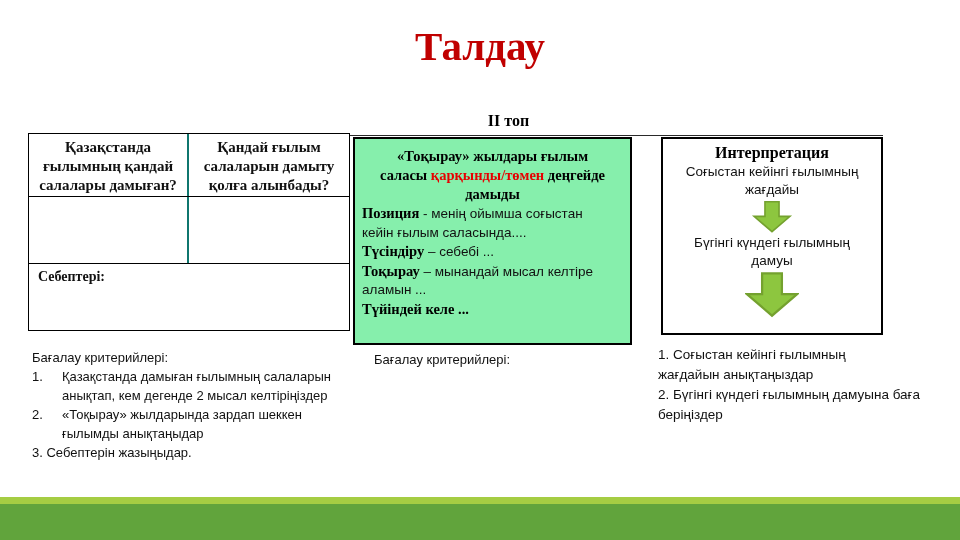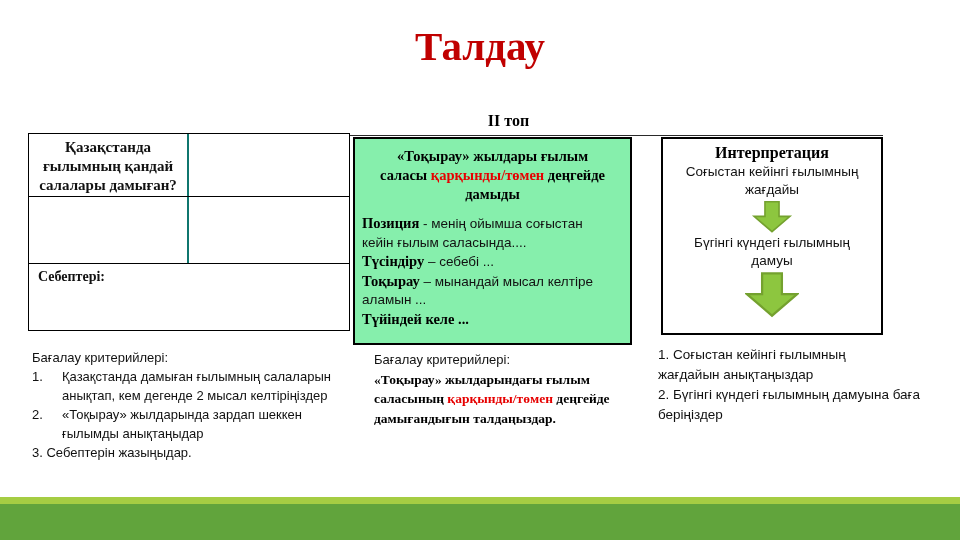--- a/index.html
+++ b/index.html
@@ -35,21 +35,21 @@
   .ci{display:flex;}
   .ci .num{width:30px;flex:none;}
   .ci .itx{flex:1;}
 
   
   .g2-box{position:absolute;left:353px;top:137px;width:279px;height:208px;border:2px solid #000;
     box-sizing:border-box;background:#86efac;}
   .g2-heading{margin-top:8px;text-align:center;font-family:"Liberation Serif",serif;
     font-weight:bold;font-size:14.5px;line-height:19px;color:#000;}
   .red{color:#e60000;}
-  .g2-body{margin:10px 7px 0 7px;font-size:13.5px;line-height:18.5px;}
+  .g2-body{margin:0 7px 0 7px;font-size:13.5px;line-height:18.5px;}
   .lead{font-family:"Liberation Serif",serif;font-weight:bold;font-size:14.5px;color:#000;}
 
   .g2-criteria{position:absolute;left:374px;top:350px;width:288px;font-size:13px;line-height:19.5px;}
   .bserif{font-family:"Liberation Serif",serif;font-weight:bold;font-size:13.5px;color:#000;}
 
   
   .g3-box{position:absolute;left:661px;top:137px;width:222px;height:198px;border:2px solid #000;
     box-sizing:border-box;background:#fff;text-align:center;}
   .g3-title{margin-top:5px;font-family:"Liberation Serif",serif;font-weight:bold;font-size:16px;color:#000;}
   .g3-item{font-size:13.5px;line-height:18px;margin:1px 10px 0;}
@@ -67,20 +67,21 @@
 
   <div class="slide-title">Талдау</div>
 
   <div class="hline"></div>
 
   <div class="col-header g1-header">I топ</div>
 
   <div class="g1-table">
     <div class="tr row-head">
       <div class="td cell-half cell-left">Қазақстанда ғылымның қандай салалары дамыған?</div>
+      <div class="td cell-half">Қандай ғылым салаларын дамыту қолға алынбады?</div>
     </div>
     <div class="tr row-empty">
       <div class="td cell-half cell-left"></div>
       <div class="td cell-half"></div>
     </div>
     <div class="tr row-reasons">
       <div class="td cell-reasons">Себептері:</div>
     </div>
   </div>
 
@@ -116,25 +117,20 @@
       <div>кейін ғылым саласында....</div>
       <div><span class="lead">Түсіндіру</span><span> – себебі ...</span></div>
       <div><span class="lead">Тоқырау</span><span> – мынандай мысал келтіре</span></div>
       <div>аламын ...</div>
       <div><span class="lead">Түйіндей келе ...</span></div>
     </div>
   </div>
 
   <div class="g2-criteria">
     <div>Бағалау критерийлері:</div>
-    <div class="bserif">
-      <span>«Тоқырау» жылдарындағы ғылым</span><br>
-      <span>саласының </span><span class="red">қарқынды/төмен</span><span> деңгейде</span><br>
-      <span>дамығандығын  талдаңыздар.</span>
-    </div>
   </div>
 
 
   <div class="g3-box">
     <div class="g3-title">Интерпретация</div>
     <div class="g3-item">Соғыстан кейінгі ғылымның жағдайы</div>
     <svg class="arrow" width="44" height="32" viewBox="0 0 60 50">
       <polygon points="19,1 41,1 41,24 58,24 30,48 2,24 19,24" fill="#8dc63f" stroke="#74a12f" stroke-width="2.5"></polygon>
     </svg>
     <div class="g3-item">Бүгінгі күндегі ғылымның дамуы</div>

